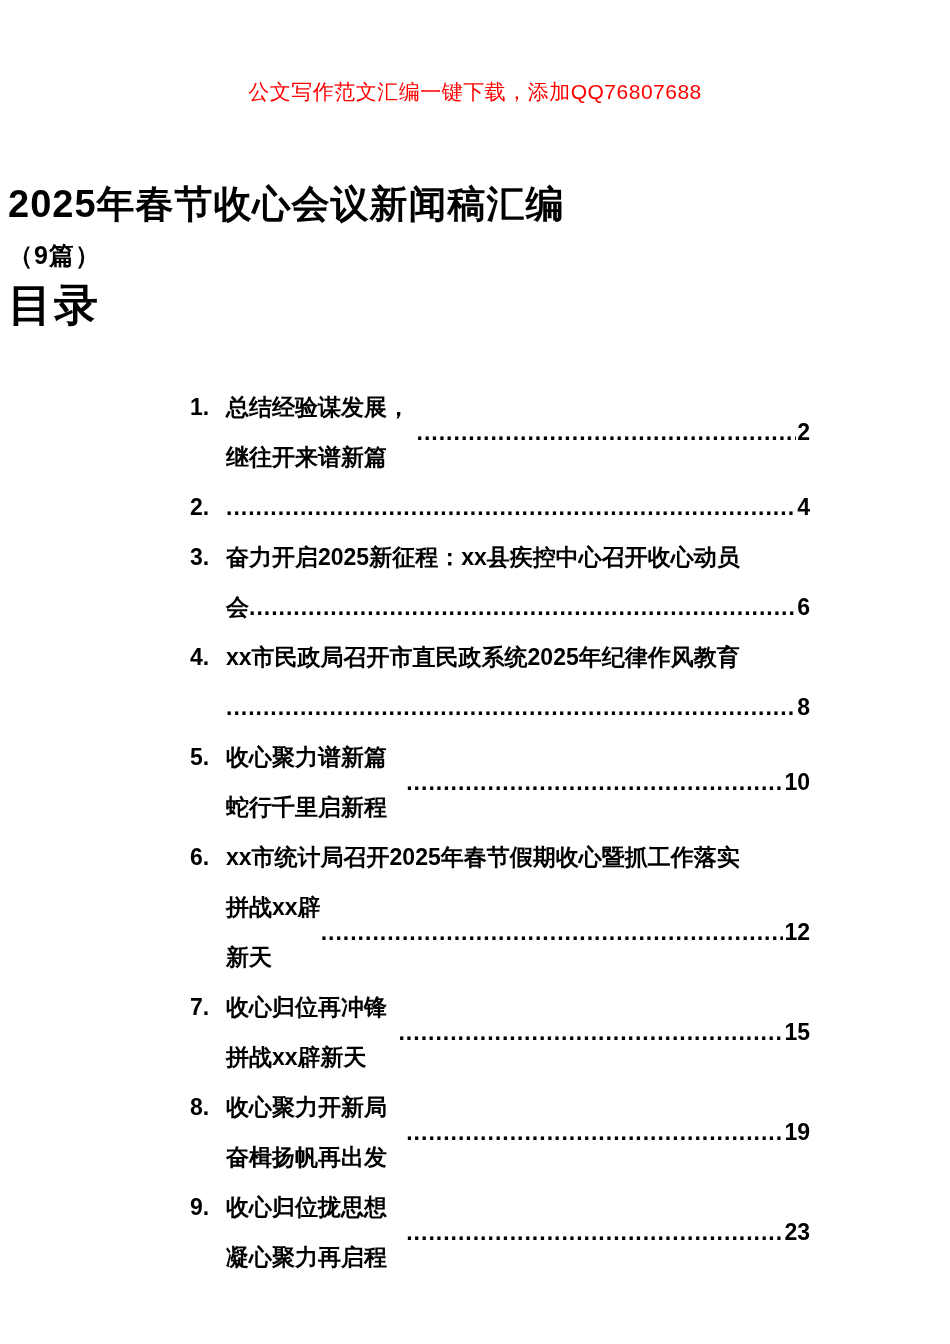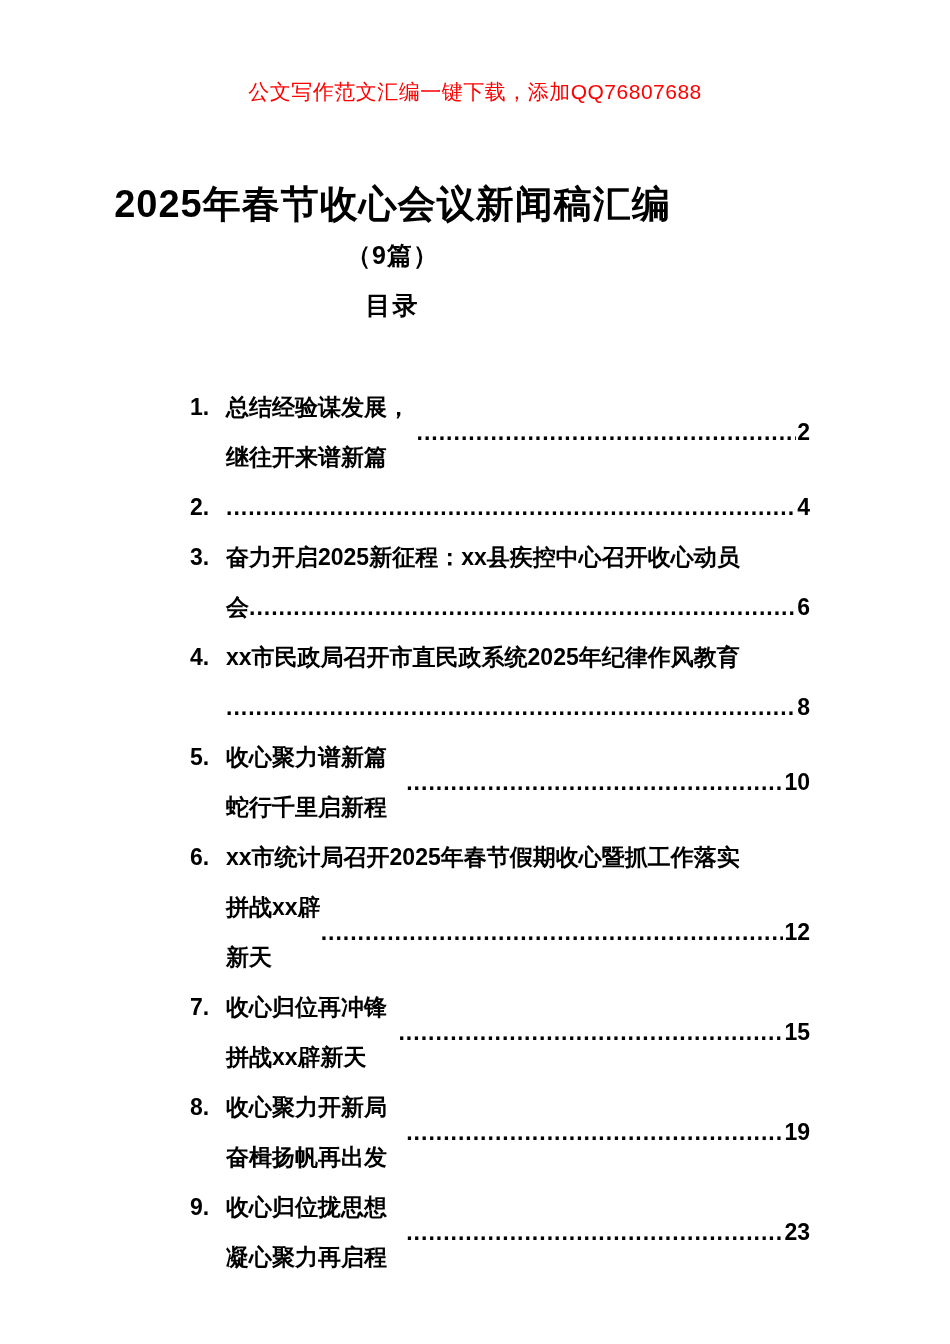--- a/index.html
+++ b/index.html
@@ -29,40 +29,40 @@
     text-align: center;
     color: #ff0000;
     font-size: 21px;
     letter-spacing: 0.5px;
     font-family: "Liberation Sans", sans-serif;
     white-space: nowrap;
   }
   .doc-title-block {
     position: absolute;
     top: 178px;
-    left: 0;
+    left: 8px;
     width: 785px;
-    text-align: center;
+    text-align: left;
   }
   .doc-title-line1 {
     font-size: 38px;
     font-weight: bold;
     letter-spacing: 1px;
     line-height: 52px;
     font-family: "Liberation Sans", sans-serif;
   }
   .doc-title-line2 {
     font-size: 25px;
     font-weight: bold;
     line-height: 50px;
     letter-spacing: 1px;
     font-family: "Liberation Sans", sans-serif;
   }
   .doc-title-line3 {
-    font-size: 25px;
+    font-size: 44px;
     font-weight: bold;
     line-height: 50px;
     letter-spacing: 2px;
     font-family: "Liberation Sans", sans-serif;
   }
   .toc {
     position: absolute;
     top: 382px;
     left: 190px;
     width: 620px;

